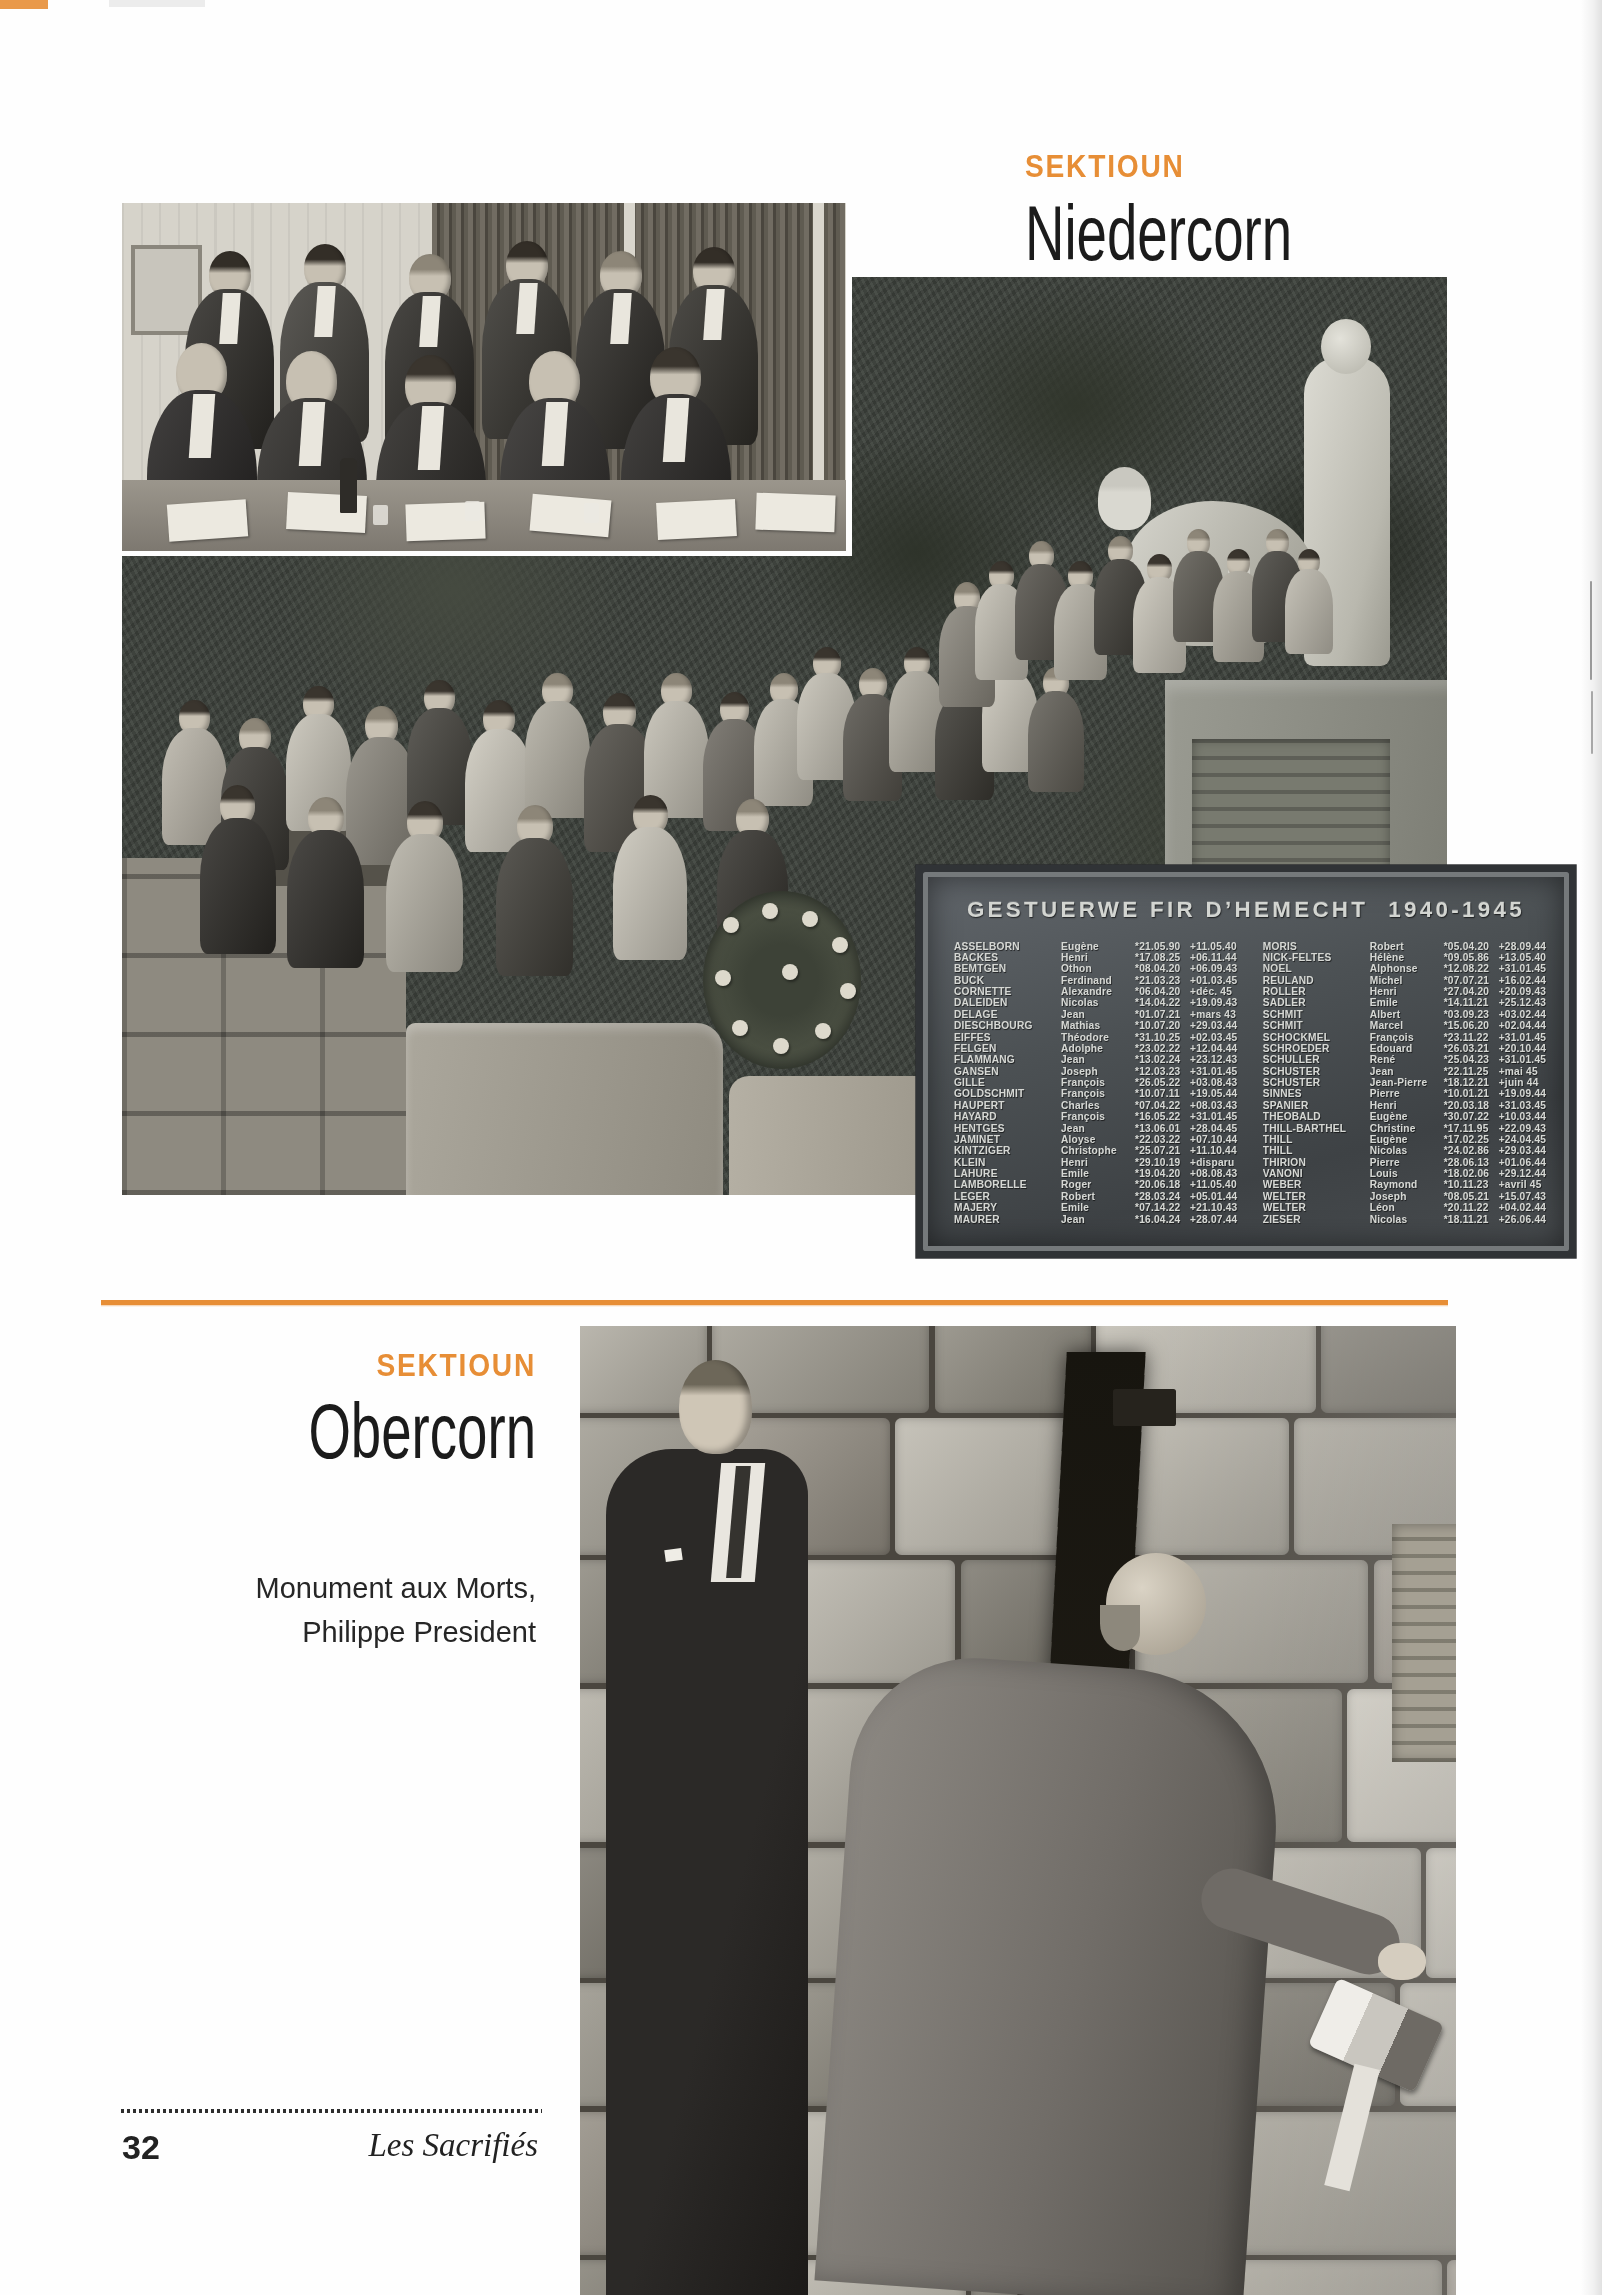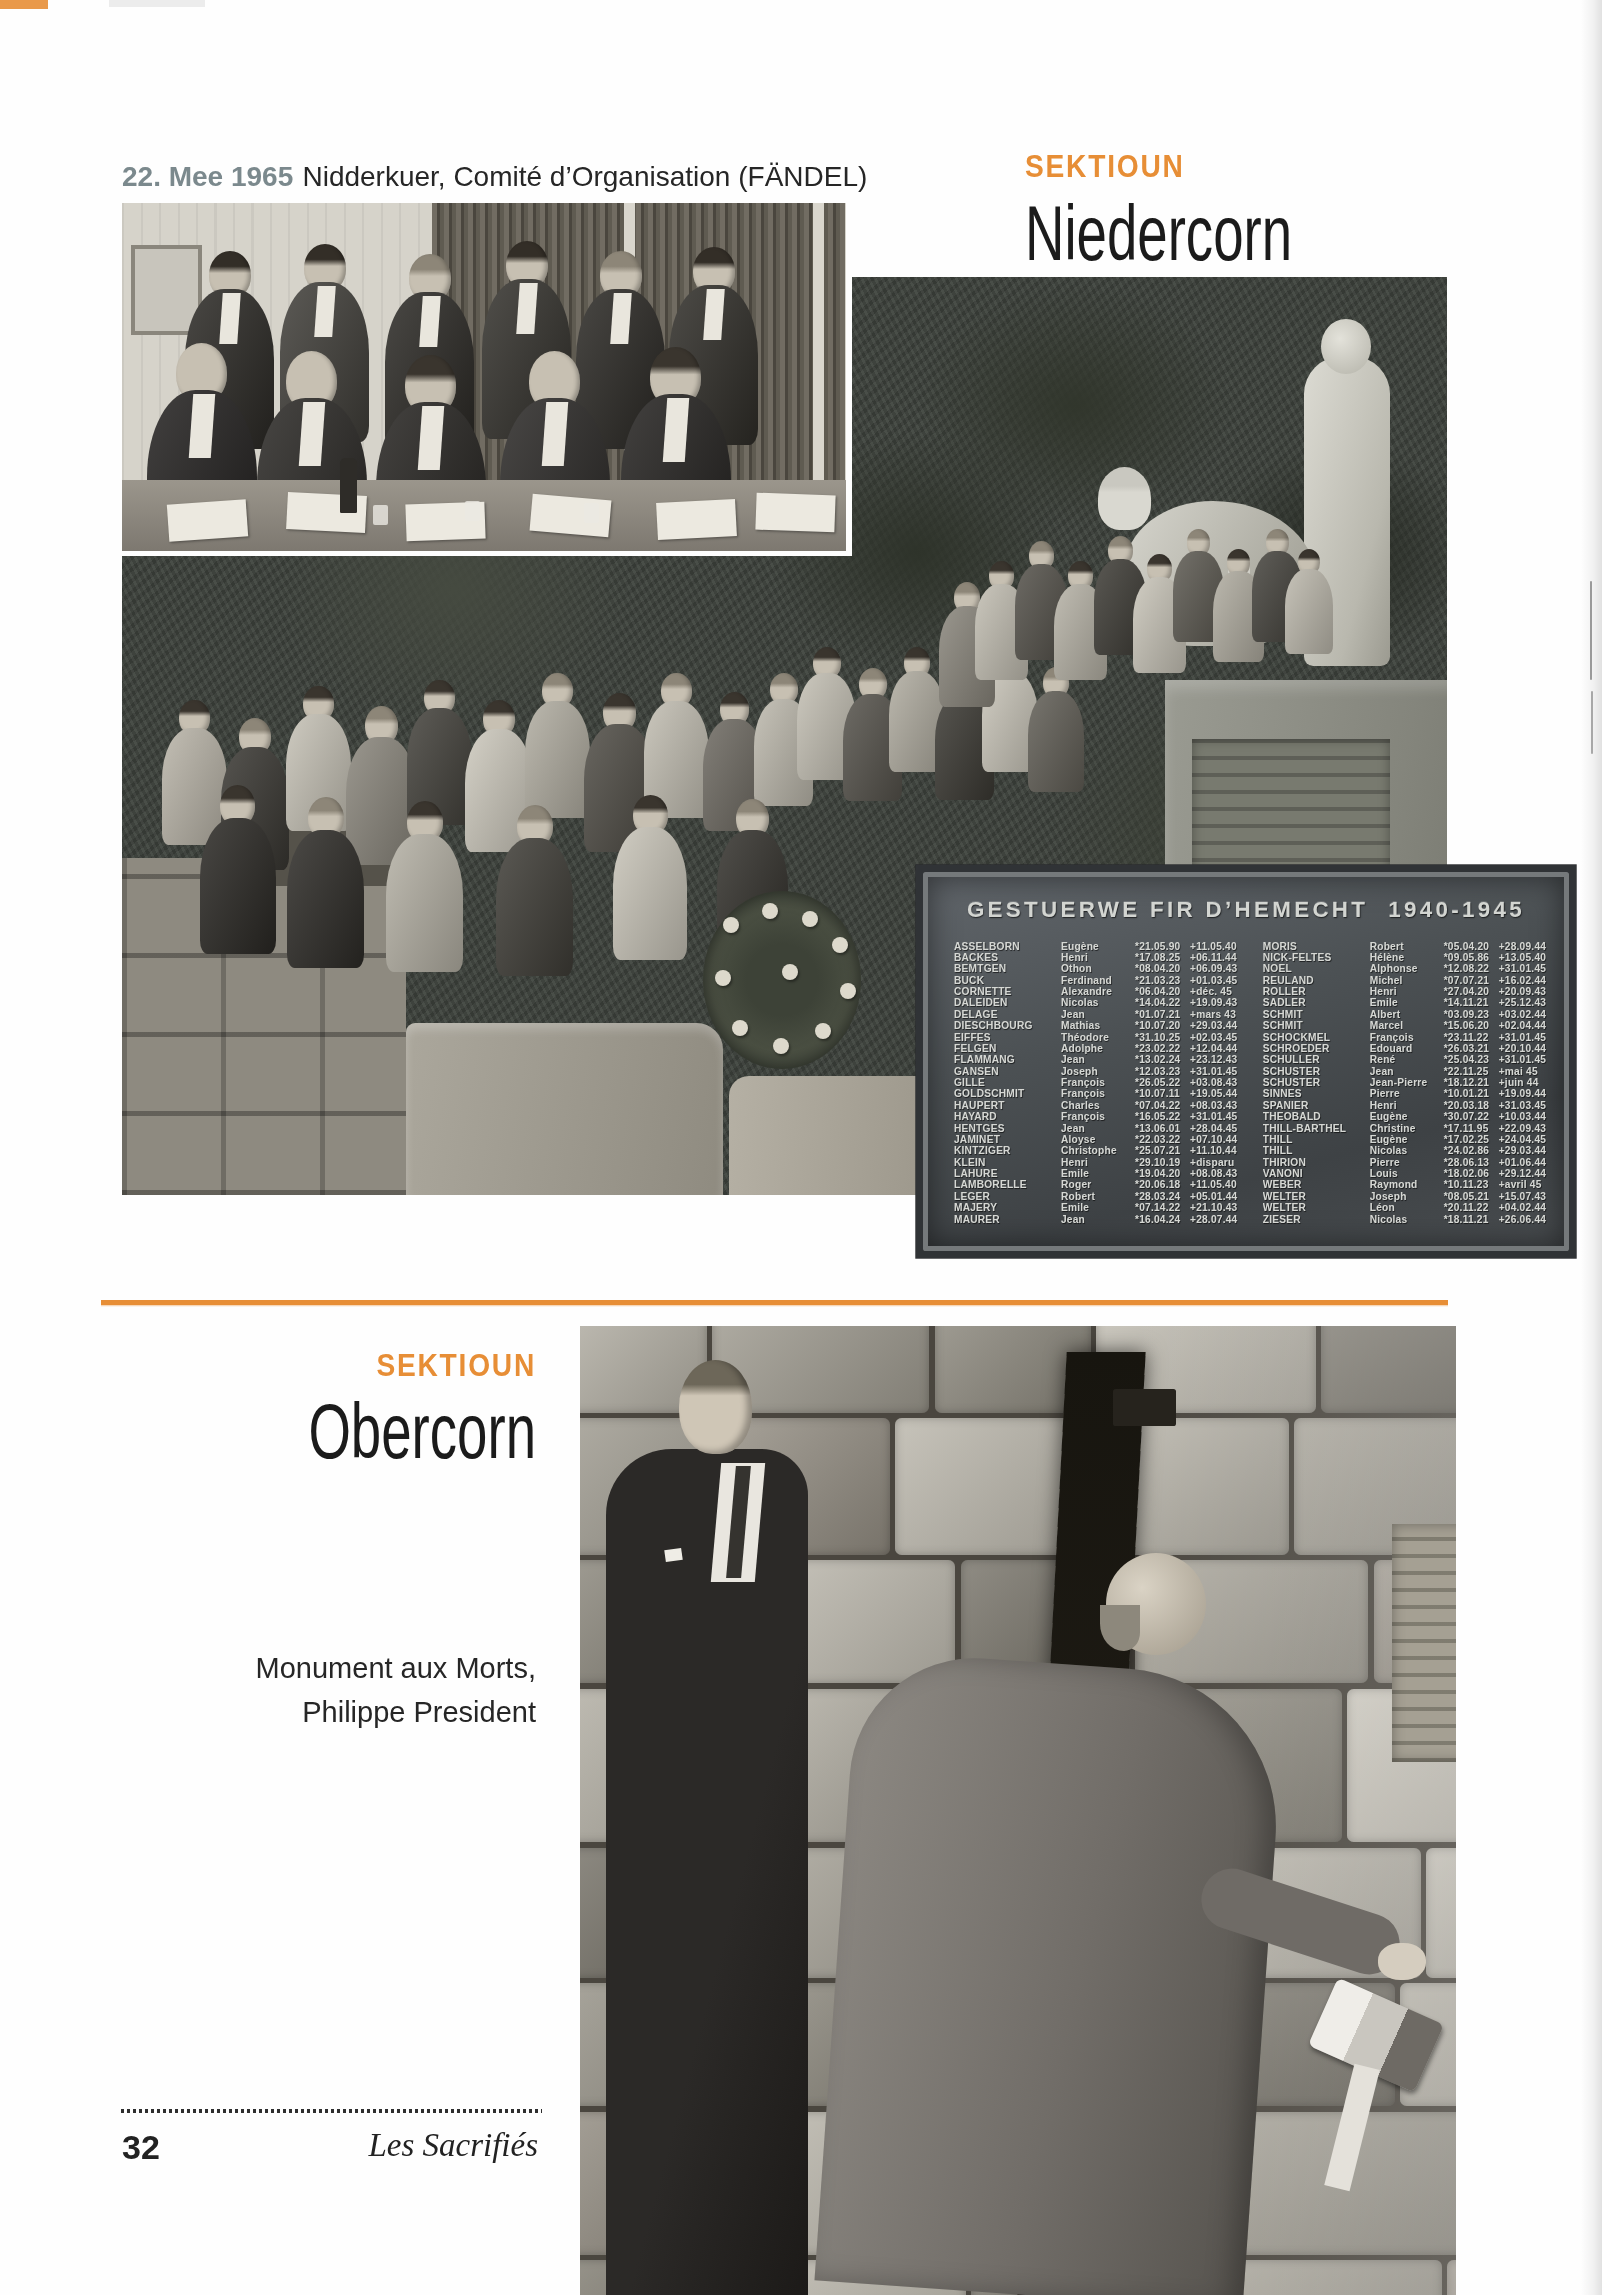--- a/index.html
+++ b/index.html
@@ -20,21 +20,21 @@
   .bigtitle{font-size:78px;font-weight:500;color:#1b1b1b;line-height:1;white-space:nowrap;}
   .nieder-block{position:absolute;left:1025px;top:148px;}
   .nieder-block .kicker{transform:scaleX(.88);transform-origin:left;}
   .nieder-block .bigtitle{margin-top:9.2px;transform:scaleX(.70);transform-origin:left;}
   .caption2{position:absolute;left:122px;top:1210px;font-size:28px;color:#262626;}
   .divider{position:absolute;left:101px;top:1300px;width:1347px;height:4.6px;background:#e78e36;
            box-shadow:0 1.3px 0 rgba(231,142,54,.35);}
   .ober-block{position:absolute;left:122px;top:1347px;width:414px;text-align:right;}
   .ober-block .kicker{transform:scaleX(.88);transform-origin:right;}
   .ober-block .bigtitle{margin-top:8px;transform:scaleX(.70);transform-origin:right;}
-  .ober-caption{position:absolute;left:122px;top:1646px;width:414px;text-align:right;
+  .ober-caption{position:absolute;left:122px;top:1566px;width:414px;text-align:right;
                 font-size:29px;line-height:44px;color:#262626;}
 
   
   .foot-dots{position:absolute;left:121px;top:2109px;width:421px;height:4px;
       background:repeating-linear-gradient(90deg,#2e2e2e 0 3.3px,transparent 3.3px 6px);}
   .foot-num{position:absolute;left:122px;top:2128px;font-size:34px;font-weight:bold;color:#222;}
   .foot-title{position:absolute;left:274px;top:2127px;width:264px;text-align:right;
       font-family:"Liberation Serif", serif;font-style:italic;font-size:33px;color:#222;}
 
   
@@ -77,23 +77,20 @@
   .photoC{position:absolute;left:580px;top:1326px;width:876px;height:970px;overflow:hidden;background:#4a463f;}
 </style>
 </head>
 <body>
 
 <div class="page">
 
   <div class="corner-mark"></div>
   <div class="top-smudge"></div>
 
-  <div class="caption1">
-    <span class="date">22. Mee 1965</span><span>Nidderkuer, Comité d’Organisation (FÄNDEL)</span>
-  </div>
 
   <div class="nieder-block">
     <div class="kicker">SEKTIOUN</div>
     <div class="bigtitle">Niedercorn</div>
   </div>
 
   <div class="photoA">
     <div class="a-art" id="aArt">
         <div style="position: absolute; left: 1043px; top: 403px; width: 370px; height: 515px; background: linear-gradient(100deg, rgb(154, 155, 146) 0%, rgb(132, 133, 124) 55%, rgb(110, 111, 102) 100%); box-shadow: rgba(255, 255, 255, 0.18) 0px 9.2px 13.2px inset;"></div>
         <div style="position: absolute; left: 1070px; top: 462px; width: 198px; height: 191px; background: repeating-linear-gradient(0deg, rgba(0, 0, 0, 0.22) 0px, rgba(0, 0, 0, 0.22) 4px, transparent 4px, transparent 17px) rgb(120, 122, 111); box-shadow: rgba(0, 0, 0, 0.35) 0px 0px 12px inset;"></div>

